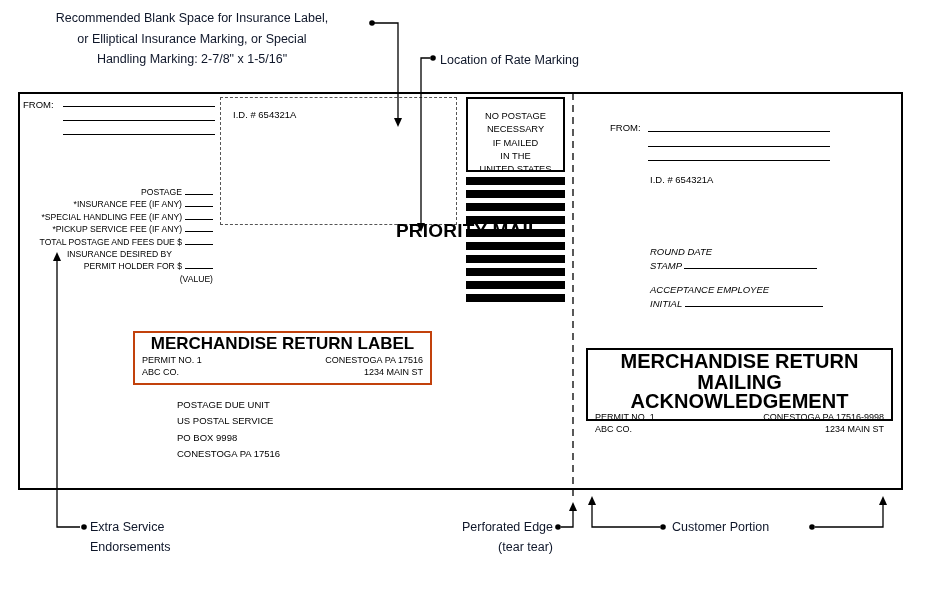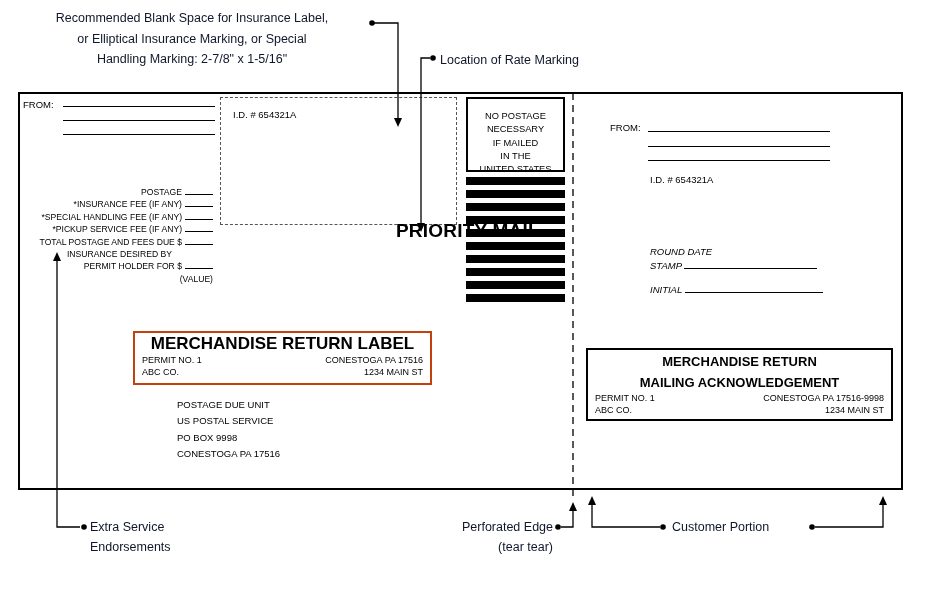--- a/index.html
+++ b/index.html
@@ -33,21 +33,21 @@
   
   .npbox{left:466px;top:97px;width:99px;height:75px;border:2px solid #000;box-sizing:border-box;
          text-align:center;font-size:9.3px;line-height:13.3px;padding-top:11px;}
   .stripes{left:466px;top:177px;width:99px;}
   .stripe{height:8px;background:#000;margin-bottom:5px;}
   
   .mrl-box{left:133px;top:331px;width:299px;height:54px;border:2px solid #c2410c;box-sizing:border-box;}
   .ack-box{left:586px;top:348px;width:307px;height:73px;border:2px solid #000;box-sizing:border-box;}
   .box-title{text-align:center;font-weight:bold;}
   .mrl-box .box-title{font-size:17px;line-height:20px;margin-top:1px;}
-  .ack-box .box-title{font-size:13px;line-height:19px;margin-top:2px;}
+  .ack-box .box-title{font-size:20px;line-height:19px;margin-top:2px;}
   .box-info{display:flex;justify-content:space-between;padding:1px 7px 0 7px;font-size:9px;line-height:11.5px;}
   .box-info .right{text-align:right;}
   .addr{left:177px;top:397px;font-size:9.5px;line-height:16.3px;}
   .rd{left:650px;top:245px;font-size:9.5px;line-height:14px;white-space:nowrap;font-style:italic;}
   .iline{display:inline-block;height:9px;border-bottom:1.3px solid #000;}
   .overlay{position:absolute;left:0;top:0;width:925px;height:594px;pointer-events:none;}
 </style>
 </head>
 <body>
 
@@ -129,20 +129,21 @@
   <div class="abs u" style="left:648px;top:123px;width:182px;height:8px;"></div>
   <div class="abs u" style="left:648px;top:138px;width:182px;height:8px;"></div>
   <div class="abs u" style="left:648px;top:152px;width:182px;height:8px;"></div>
   <div class="abs t9" style="left:650px;top:174px;">I.D. # 654321A</div>
 
   <div class="abs rd" style="top:245px;">
     <div>ROUND DATE</div>
     <div><span>STAMP</span> <span class="iline" style="width:133px;"></span></div>
   </div>
   <div class="abs rd" style="top:283px;">
+    <div>ACCEPTANCE EMPLOYEE</div>
     <div><span>INITIAL</span> <span class="iline" style="width:138px;"></span></div>
   </div>
 
   <div class="abs ack-box">
     <div class="box-title">MERCHANDISE RETURN</div>
     <div class="box-title">MAILING ACKNOWLEDGEMENT</div>
     <div class="box-info">
       <div>
         <div>PERMIT NO. 1</div>
         <div>ABC CO.</div>

